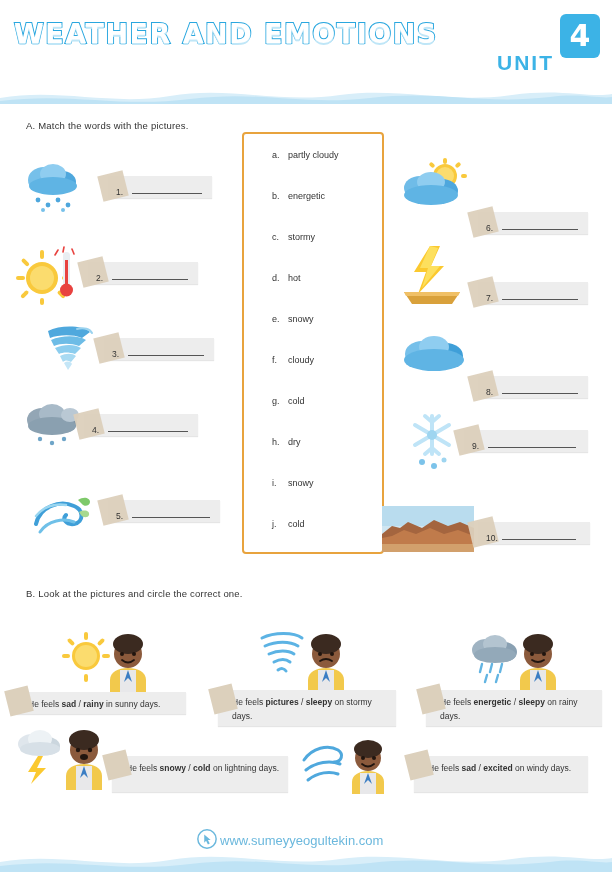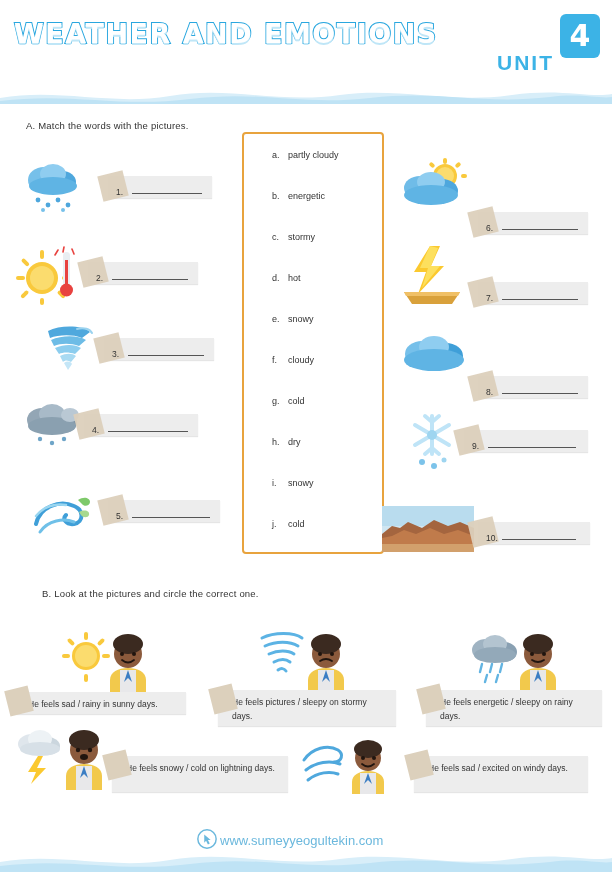--- a/index.html
+++ b/index.html
@@ -70,21 +70,21 @@
   }
 
   
   .instruction {
     position: absolute;
     font-size: 9.5px;
     color: #333333;
     letter-spacing: 0.2px;
   }
   #inst-a { left: 26px; top: 120px; }
-  #inst-b { left: 42px; top: 588px; }
+  #inst-b { left: 26px; top: 588px; }
 
   
   .wordbank {
     position: absolute;
     left: 242px; top: 132px;
     width: 138px; height: 418px;
     border: 2px solid #e8a33d;
     border-radius: 4px;
     background: #ffffff;
   }
@@ -139,21 +139,21 @@
     padding: 5px 8px 5px 14px;
     box-sizing: border-box;
   }
   .sentence .tape {
     position: absolute;
     left: -7px; top: -4px;
     width: 24px; height: 26px;
     background: #dcd0bc;
     transform: rotate(-14deg);
   }
-  .sentence b { font-weight: normal; }
+  .sentence b { font-weight: bold; }
 
   
   .footer-text {
     position: absolute;
     left: 220px; top: 833px;
     font-size: 13px;
     color: #6bb8dd;
     font-family: "Liberation Sans", sans-serif;
   }
   .footer-icon {

